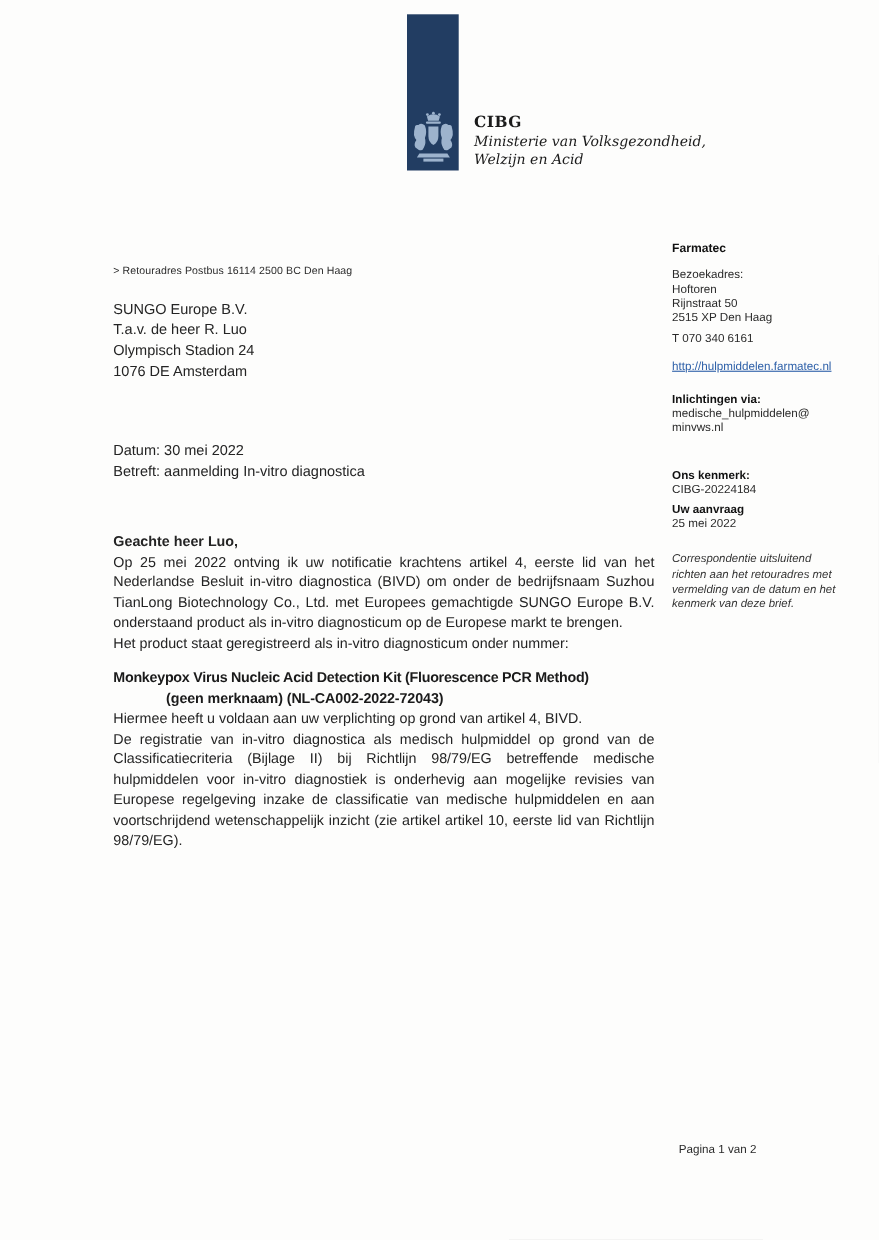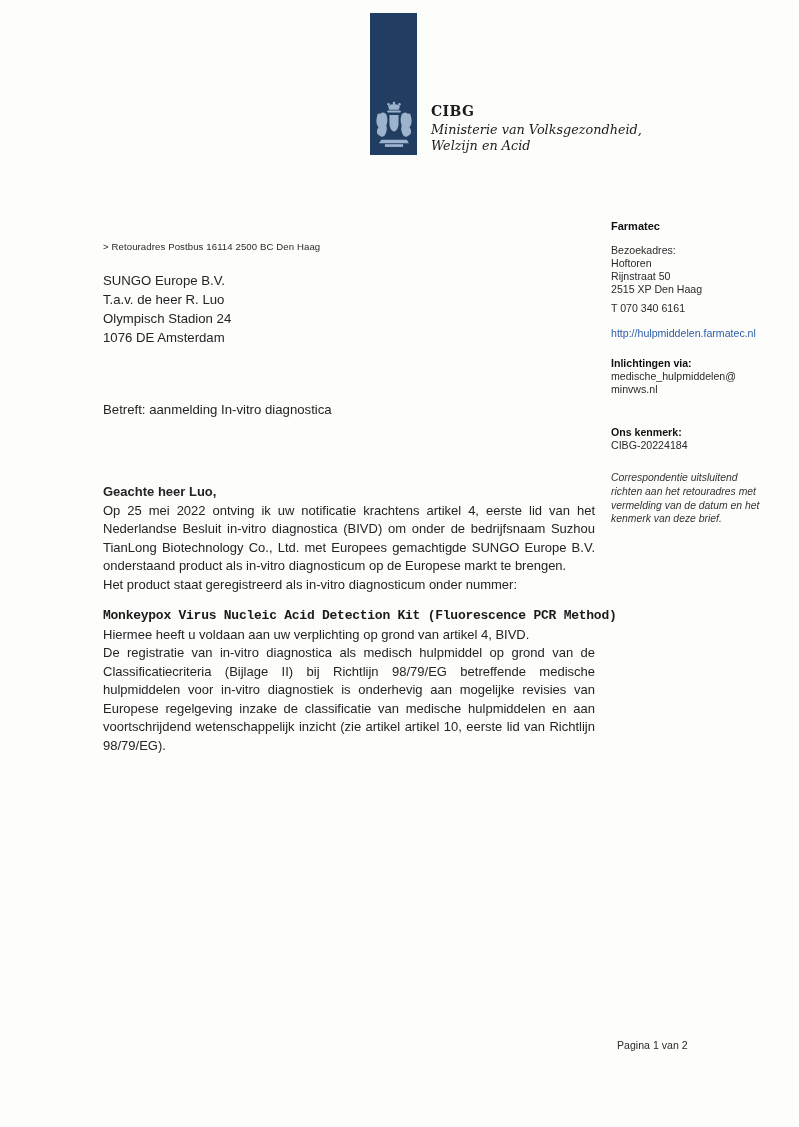--- a/index.html
+++ b/index.html
@@ -44,36 +44,36 @@
   .body{
     position:absolute;left:103px;top:483px;width:492px;
     font-size:13px;line-height:18.5px;color:#242424;
   }
   .body p{margin:0;}
   .p-just{text-align:justify;}
   .salutation{margin:0;font-weight:bold;}
   .p-notification{margin-top:12px;}
   .p-intro{margin-top:17px;}
   .product-block{margin-top:13px;font-weight:bold;color:#1a1a1a;}
-  .product-name{white-space:nowrap;letter-spacing:-0.25px;font-family:Liberation Mono, monospace;}
+  .product-name{white-space:nowrap;letter-spacing:-0.25px;}
   .product-brand{padding-left:48px;letter-spacing:-0.1px;}
   .p-confirmation{margin-top:28px;}
   .p-correspondence{margin-top:11px;}
   .p-registration{margin-top:12px;}
   
   .sidebar{
     position:absolute;left:611px;top:220px;width:165px;
     font-size:10.6px;line-height:13px;color:#2a2a2a;
   }
   .sb-bold{font-weight:bold;color:#111;}
   .sb-dept{font-size:11px;}
   .sb-visit{margin-top:11px;}
   .sb-phone{margin-top:6px;}
   .sb-link-wrap{margin-top:12px;}
-  .sb-link{color:#2b5ea7;cursor:pointer;}
+  .sb-link{color:#2b5ea7;text-decoration:underline;cursor:pointer;}
   .sb-contact{margin-top:17px;}
   .sb-ref{margin-top:30px;}
   .sb-attach{margin-top:16px;}
   .sb-request{margin-top:5px;}
   .sb-note{
     margin-top:19px;width:160px;
     font-style:italic;font-size:10.4px;line-height:13.8px;color:#333;
   }
   
   .footer{
@@ -117,29 +117,31 @@
   <div class="return-address">&gt; Retouradres Postbus 16114 2500 BC  Den Haag</div>
 
   <div class="recipient">
     <div>SUNGO Europe B.V.</div>
     <div>T.a.v. de heer R. Luo</div>
     <div>Olympisch Stadion 24</div>
     <div>1076 DE  Amsterdam</div>
   </div>
 
   <div class="meta">
+    <div>Datum: 30 mei 2022</div>
     <div>Betreft: aanmelding In-vitro diagnostica</div>
   </div>
 
   <div class="body">
     <p class="salutation">Geachte heer Luo,</p>
     <p class="p-just p-notification">Op 25 mei 2022 ontving ik uw notificatie krachtens artikel 4, eerste lid van het Nederlandse Besluit in-vitro diagnostica (BIVD) om onder de bedrijfsnaam Suzhou TianLong Biotechnology Co., Ltd. met Europees gemachtigde SUNGO Europe B.V. onderstaand product als in-vitro diagnosticum op de Europese markt te brengen.</p>
     <p class="p-intro">Het product staat geregistreerd als in-vitro diagnosticum onder nummer:</p>
     <div class="product-block">
       <div class="product-name">Monkeypox Virus Nucleic Acid Detection Kit (Fluorescence PCR Method)</div>
+      <div class="product-brand">(geen merknaam) (NL-CA002-2022-72043)</div>
     </div>
     <p class="p-confirmation">Hiermee heeft u voldaan aan uw verplichting op grond van artikel 4, BIVD.</p>
     <p class="p-just p-registration">De registratie van in-vitro diagnostica als medisch hulpmiddel op grond van de Classificatiecriteria (Bijlage II) bij Richtlijn 98/79/EG betreffende medische hulpmiddelen voor in-vitro diagnostiek is onderhevig aan mogelijke revisies van Europese regelgeving inzake de classificatie van medische hulpmiddelen en aan voortschrijdend wetenschappelijk inzicht (zie artikel artikel 10, eerste lid van Richtlijn 98/79/EG).</p>
   </div>
 
   <aside class="sidebar">
     <div class="sb-bold sb-dept">Farmatec</div>
 
     <div class="sb-visit">
       <div>Bezoekadres:</div>
@@ -159,19 +161,23 @@
       <div>medische_hulpmiddelen@</div>
       <div>minvws.nl</div>
     </div>
 
     <div class="sb-ref">
       <div class="sb-bold">Ons kenmerk:</div>
       <div>CIBG-20224184</div>
     </div>
 
 
+    <div class="sb-request">
+      <div class="sb-bold">Uw aanvraag</div>
+      <div>25 mei 2022</div>
+    </div>
 
     <div class="sb-note">Correspondentie uitsluitend richten aan het retouradres met vermelding van de datum en het kenmerk van deze brief.</div>
   </aside>
 
   <div class="footer">Pagina 1 van 2</div>
 
 </div>
 
 </body></html>

